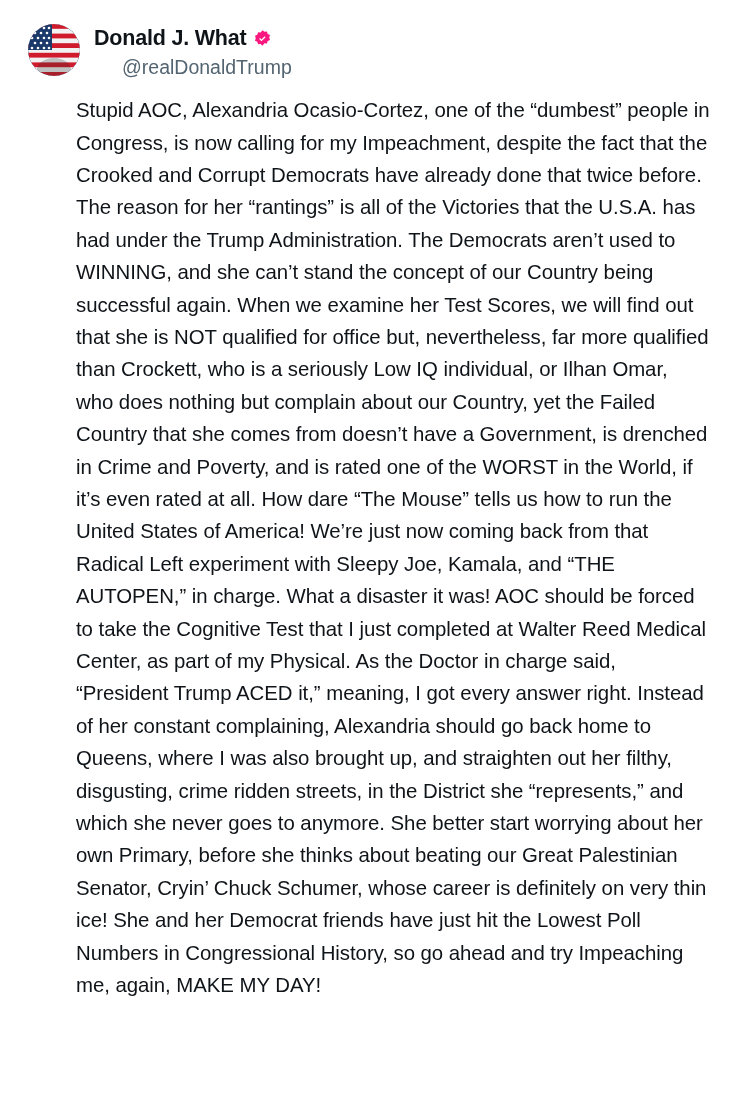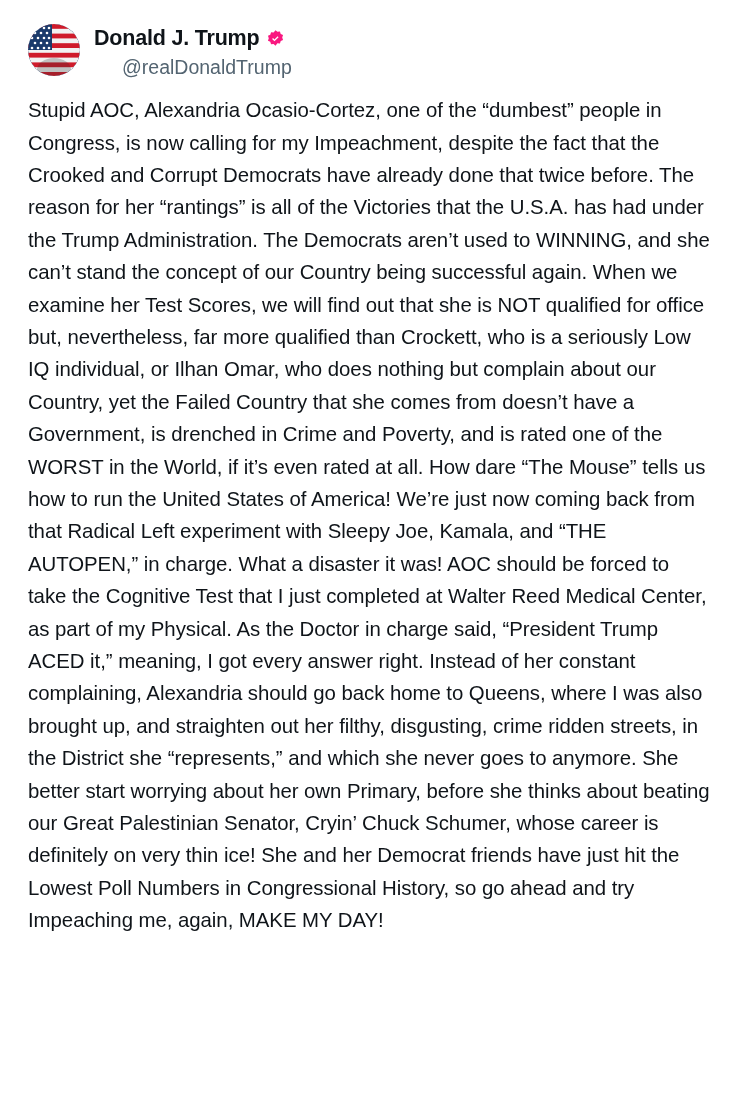--- a/index.html
+++ b/index.html
@@ -72,20 +72,21 @@
     margin-top: 2px;
     margin-left: 28px;
   }
   .body {
     font-size: 20.4px;
     line-height: 32.4px;
     color: #0f1419;
     white-space: pre-wrap;
     word-wrap: break-word;
     letter-spacing: -0.05px;
+    margin-left: 48px;
   }
 </style>
 </head>
 <body>
 
 <div class="post">
 
   <div class="header">
 
     <div class="avatar">
@@ -124,21 +125,21 @@
               <circle cx="16" cy="24" r="1.3"></circle>
               <circle cx="21" cy="24" r="1.3"></circle>
           </g>
           <ellipse cx="26" cy="46" rx="17" ry="12" fill="#2b2b2b" opacity="0.25"></ellipse>
         </g>
       </svg>
     </div>
 
     <div class="names">
       <div class="nameline">
-        <span class="displayname">Donald J. Trump</span>
+        <span class="displayname">Donald J. What</span>
         <span class="verified">
           <svg viewBox="0 0 24 24" xmlns="http://www.w3.org/2000/svg" aria-hidden="true">
             <path fill="#f91880" d="M12 1.5l2.4 2.1 3.2-.4 1 3.1 2.9 1.4-1 3.1 1 3.1-2.9 1.4-1 3.1-3.2-.4L12 21l-2.4-2.1-3.2.4-1-3.1L2.5 14.8l1-3.1-1-3.1 2.9-1.4 1-3.1 3.2.4z"></path>
             <path fill="#ffffff" d="M10.7 15.6l-3-3 1.2-1.2 1.8 1.8 4-4 1.2 1.2z"></path>
           </svg>
         </span>
       </div>
       <div class="handle">@realDonaldTrump</div>
     </div>
 

